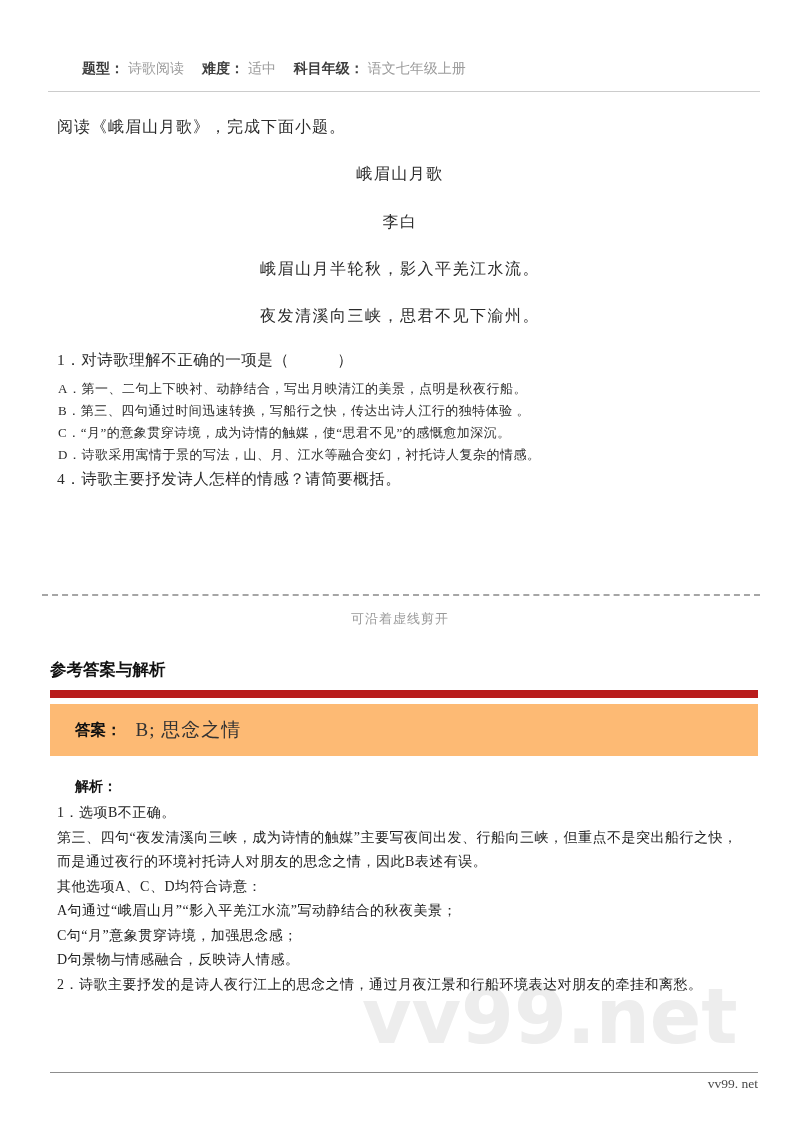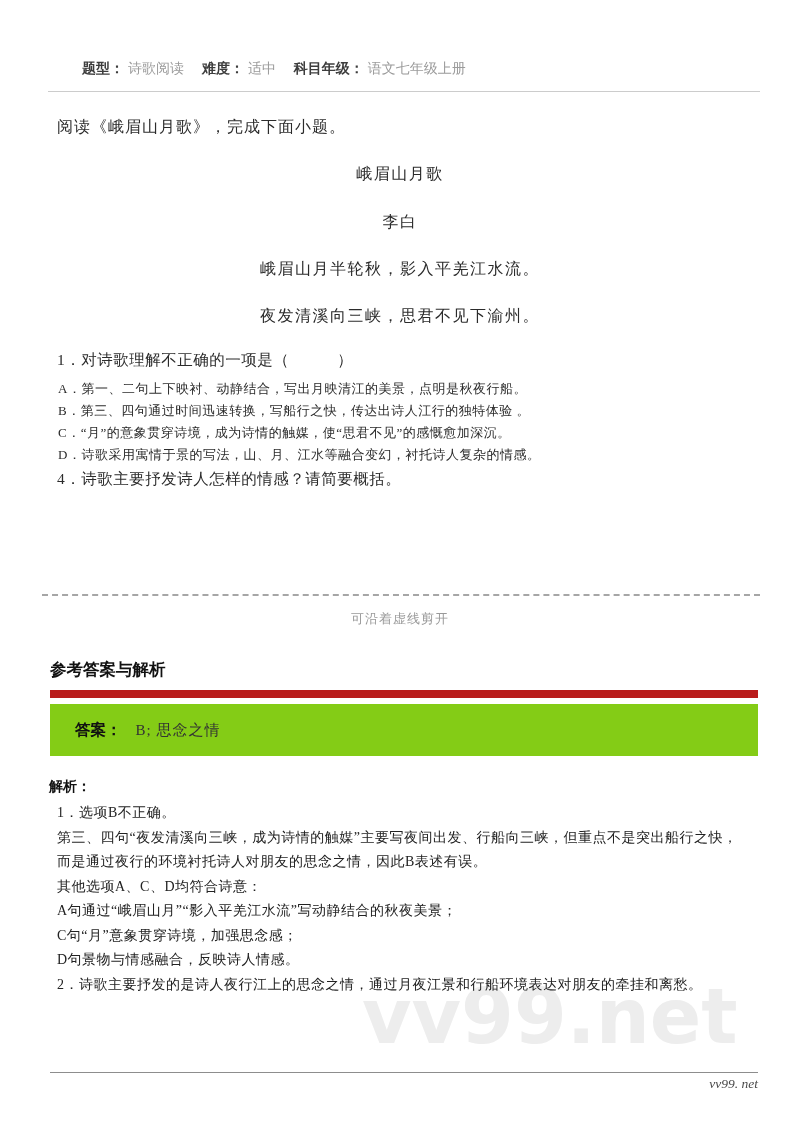--- a/index.html
+++ b/index.html
@@ -69,34 +69,34 @@
     top: 659px; left: 50px; right: 42px;
     font-size: 16.5px; font-weight: bold; color: #111111;
     font-family: "Liberation Sans", "DejaVu Sans", sans-serif;
     padding-bottom: 9px;
     border-bottom: 8px solid #b91c1c;
   }
   .answer-box {
     position: absolute;
     top: 704px; left: 50px; right: 42px;
     height: 52px;
-    background: #84cc16;
+    background: #fdba74;
     display: flex; align-items: center;
     padding-left: 25px;
     z-index: 1;
   }
   .answer-label {
     font-weight: bold; font-size: 15.5px; color: #111111;
     font-family: "Liberation Sans", "DejaVu Sans", sans-serif;
     margin-right: 14px;
   }
-  .answer-value { font-size: 15px; color: #333333; letter-spacing: 1px; }
+  .answer-value { font-size: 19px; color: #333333; letter-spacing: 1px; }
   .analysis-label {
     position: absolute;
-    top: 778px; left: 49px;
+    top: 778px; left: 75px;
     font-weight: bold; font-size: 14px; color: #111111;
     font-family: "Liberation Sans", "DejaVu Sans", sans-serif;
   }
   .analysis {
     position: absolute;
     top: 801px; left: 57px; right: 50px;
     font-size: 14px; line-height: 24.5px; color: #222222;
     letter-spacing: 0.5px;
     z-index: 1;
   }
@@ -112,21 +112,20 @@
     letter-spacing: 0;
     z-index: 0;
     user-select: none;
   }
   .footer {
     position: absolute;
     top: 1072px; left: 50px; right: 42px;
     border-top: 1px solid #8d8d8d;
     text-align: right;
     padding-top: 3px;
-    font-style: italic;
     font-size: 13.5px;
     color: #4a4a4a;
     z-index: 1;
   }
 </style>
 </head>
 <body>
 
 <div class="page">
 

